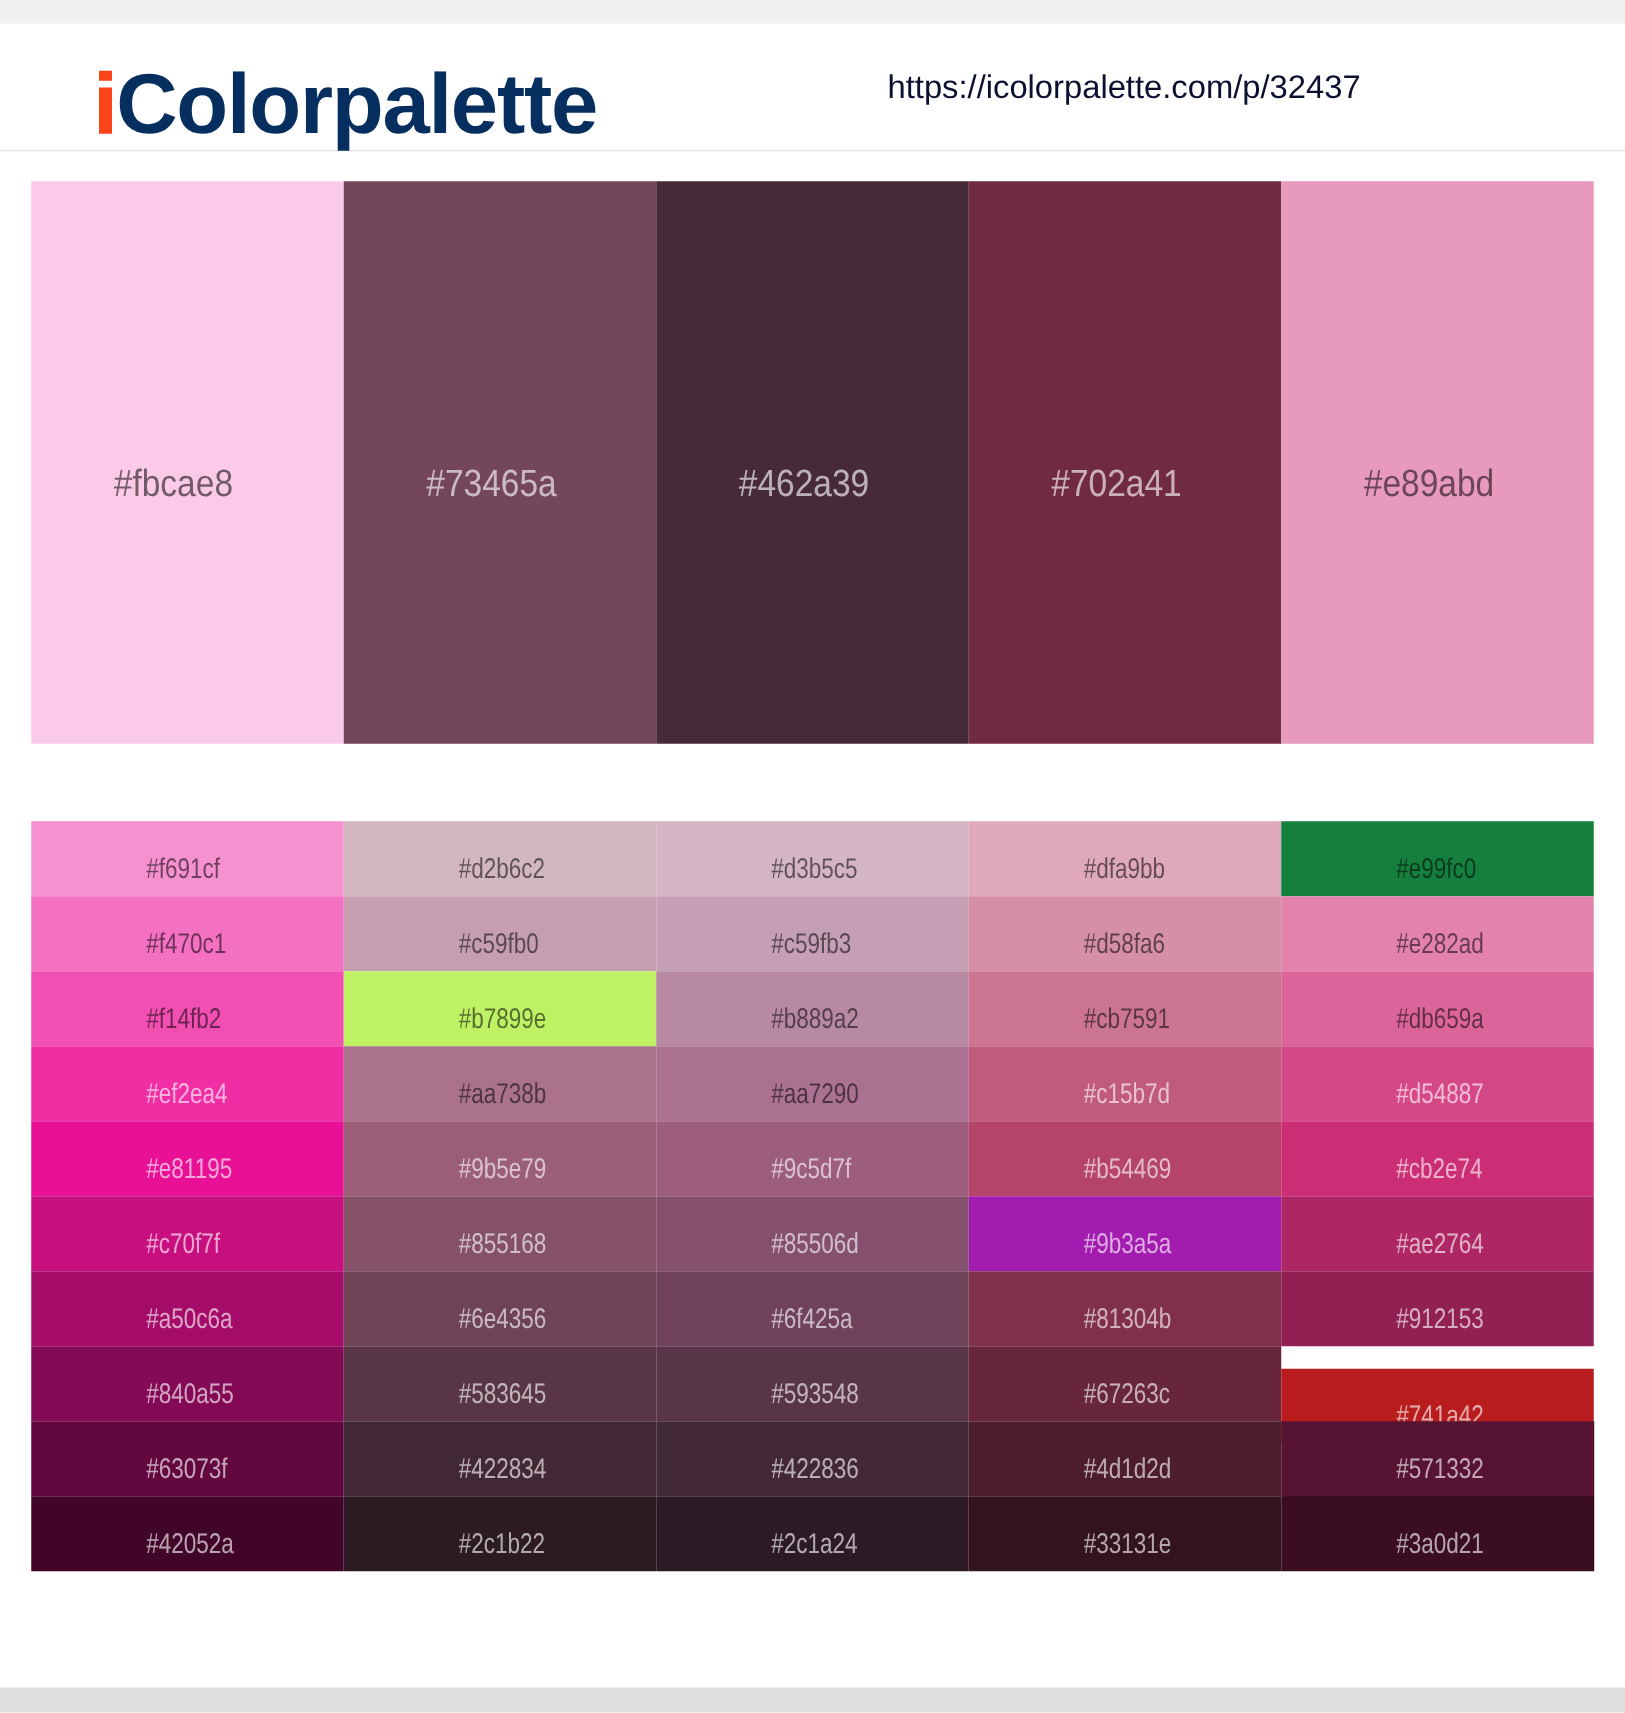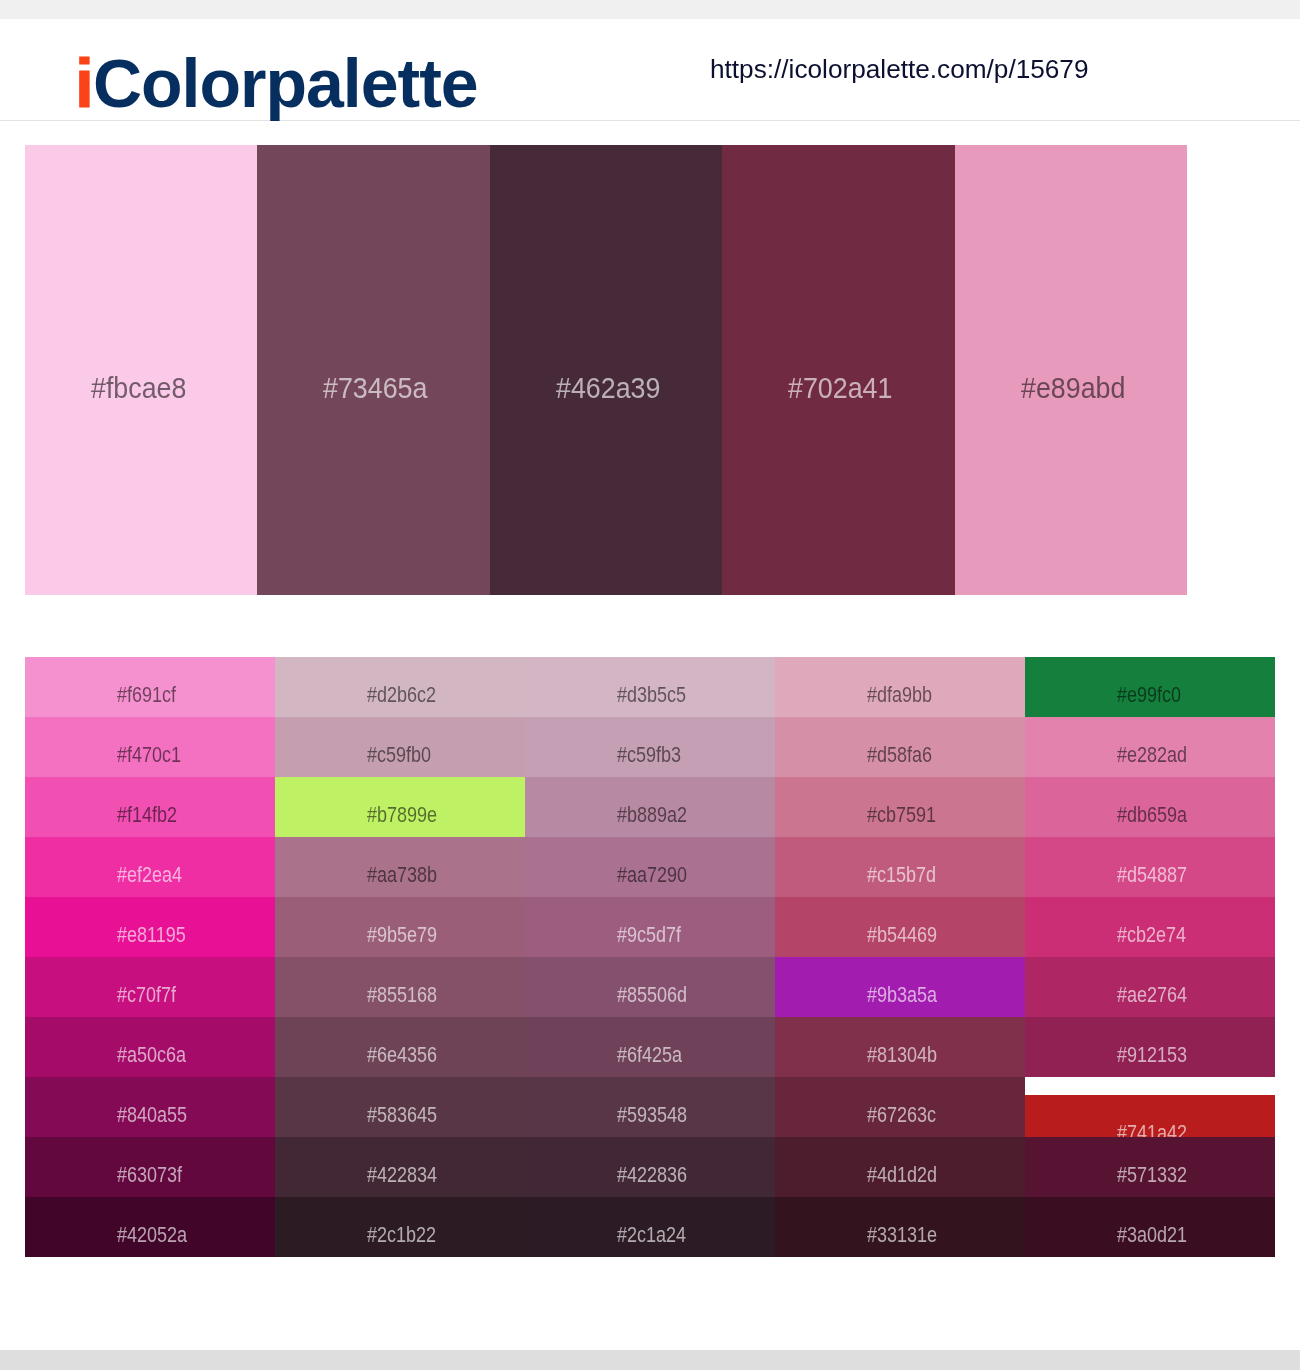--- a/index.html
+++ b/index.html
@@ -8,39 +8,39 @@
     font-family:"Liberation Sans",sans-serif;
     -webkit-font-smoothing:antialiased;
     overflow:hidden;
   }
   .page{position:relative;width:1300px;height:1370px;}
   .topstrip{position:absolute;left:0;top:0;width:1300px;height:19px;background:#f0f0f0;}
   .header{position:absolute;left:0;top:19px;width:1300px;height:101px;background:#fff;border-bottom:1px solid #e3e3e3;}
   .logo{position:absolute;left:75px;top:30px;font-size:68px;font-weight:700;letter-spacing:-1px;color:#062e5e;line-height:1;text-decoration:none;}
   .logo .i{color:#fa4318;-webkit-text-stroke:1px #fa4318;}
   .url{position:absolute;left:710px;top:37px;font-size:26.2px;color:#0b1030;line-height:1;}
-  .palette{position:absolute;left:25px;top:145px;width:1162px;height:450px;display:flex;}
+  .palette{position:absolute;left:25px;top:145px;width:1250px;height:450px;display:flex;}
   .sw{width:250px;height:450px;position:relative;}
   .sw span{position:absolute;left:66px;top:228px;font-size:30.3px;line-height:1;
            display:inline-block;transform:scaleX(0.885) translateZ(0);transform-origin:left top;white-space:nowrap;}
   .shades{position:absolute;left:25px;top:657px;width:1250px;}
   .shrow{display:flex;height:60.05px;}
   .shcell{width:250px;height:60.05px;position:relative;}
   .shcell span{position:absolute;left:91.5px;top:26px;font-size:22.8px;line-height:1;
            display:inline-block;transform:scaleX(0.79) translateZ(0);transform-origin:left top;white-space:nowrap;}
   .footer{position:absolute;left:0;top:1350px;width:1300px;height:20px;background:#dedede;}
 </style>
 </head>
 <body>
 
 <div class="page">
   <div class="topstrip" style="background: rgb(240, 240, 240);"></div>
   <div class="header">
     <a class="logo" style="color: rgb(6, 46, 94);"><span class="i" style="color: rgb(250, 67, 24); -webkit-text-stroke: 1px rgb(250, 67, 24);">i</span><span>Colorpalette</span></a>
-    <div class="url" style="color: rgb(11, 16, 48);">https://icolorpalette.com/p/15679</div>
+    <div class="url" style="color: rgb(11, 16, 48);">https://icolorpalette.com/p/32437</div>
   </div>
   <div class="palette" id="palette">
       <div class="sw" style="background: rgb(251, 202, 232);">
         <span style="color: rgba(0, 0, 0, 0.55);">#fbcae8</span>
       </div>
       <div class="sw" style="background: rgb(115, 70, 90);">
         <span style="color: rgba(255, 255, 255, 0.63);">#73465a</span>
       </div>
       <div class="sw" style="background: rgb(70, 42, 57);">
         <span style="color: rgba(255, 255, 255, 0.63);">#462a39</span>

